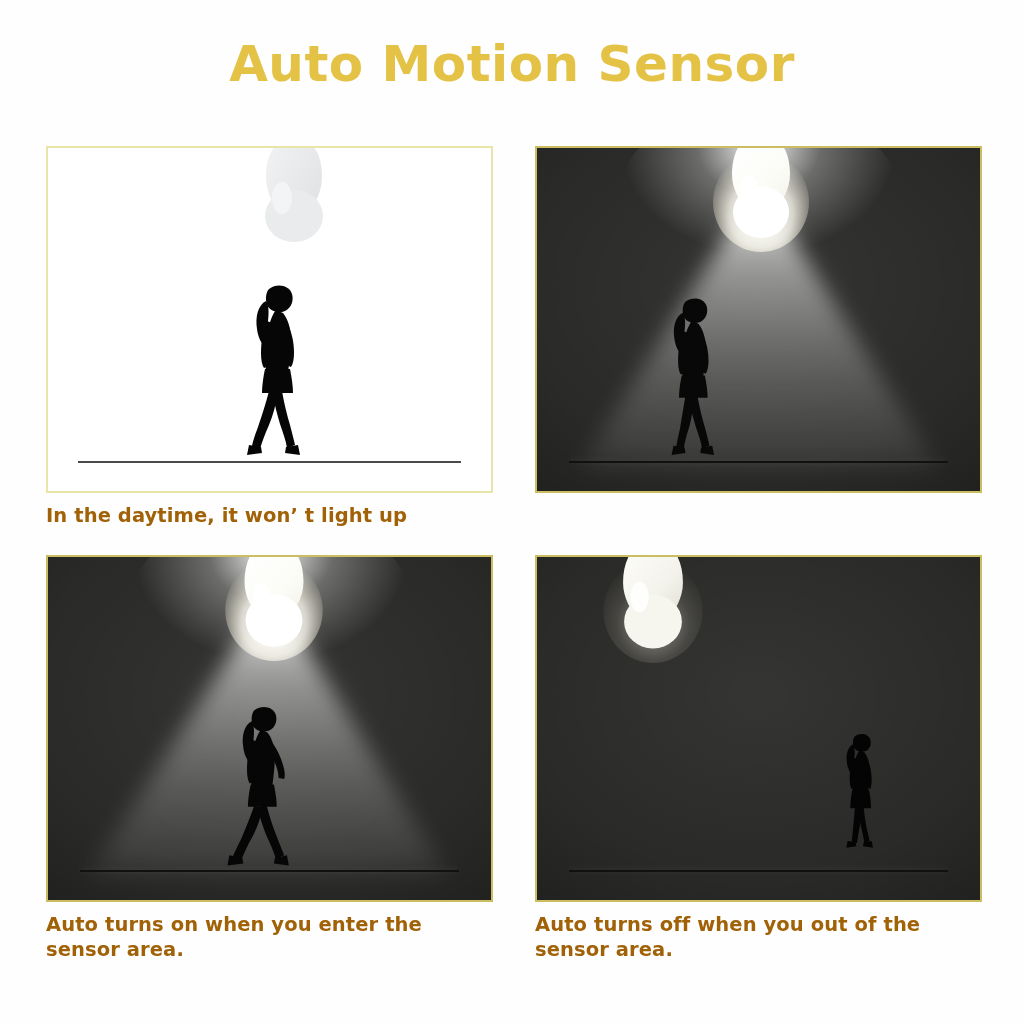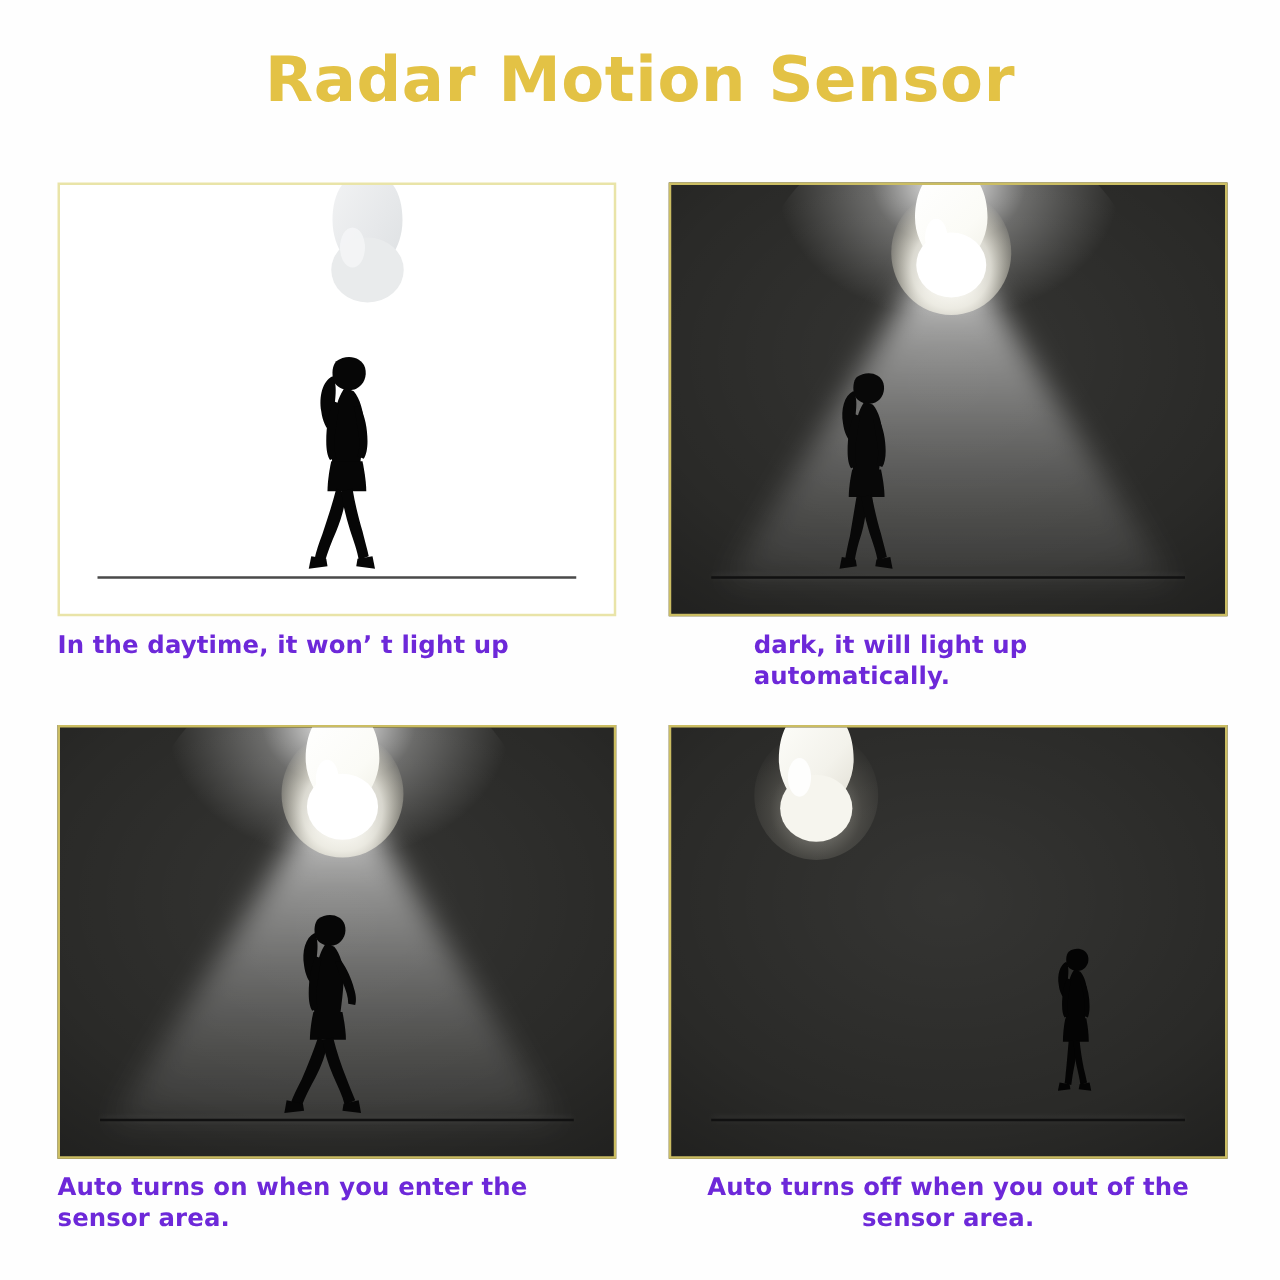--- a/index.html
+++ b/index.html
@@ -121,34 +121,34 @@
   .figure {
     position: absolute;
     bottom: 29px;
   }
 
   
   .caption {
     margin-top: 11px;
     font-size: 19.5px;
     font-weight: 700;
-    color: #6d28d9;
+    color: #a16207;
     line-height: 1.28;
     letter-spacing: 0.1px;
     font-family: "DejaVu Sans", sans-serif;
   }
   .caption.indent {
     padding-left: 68px;
   }
 </style>
 </head>
 <body>
 
 <div class="title-bar">
-  <div class="page-title" style="color: rgb(227, 194, 69);">Radar Motion Sensor</div>
+  <div class="page-title" style="color: rgb(227, 194, 69);">Auto Motion Sensor</div>
 </div>
 
 <div class="grid">
 
   <div class="card">
     <div class="panel light">
 
       <div class="bulb-off-wrap">
         <svg width="100" height="120" viewBox="0 0 100 120">
           <defs>
@@ -258,21 +258,20 @@
             <path d="M46 114 C48 126 51 138 54 148 C56 156 58 163 59 168 L51 171 C50 164 47 156 44 147 C41 137 38 126 37 116 Z"></path>
             <path d="M20 168 L32 170 L33 176 L18 178 Z"></path>
             <path d="M50 170 L62 168 L64 178 L49 176 Z"></path>
           </g>
         </svg>
       </div>
 
       <div class="floor"></div>
     </div>
 
-    <div class="caption indent">dark, it will light up automatically.</div>
   </div>
 
   <div class="card">
     <div class="panel dark">
 
       <svg class="cone" viewBox="0 0 447 347" preserveAspectRatio="none">
         <defs>
           <linearGradient id="coneGrad3" x1="0" y1="0" x2="0" y2="1">
             <stop offset="0%" stop-color="#ffffff" stop-opacity="0.9"></stop>
             <stop offset="25%" stop-color="#e8e8e8" stop-opacity="0.55"></stop>
@@ -378,17 +377,17 @@
             <path d="M46 118 C47 130 49 142 51 152 C53 160 54 165 55 169 L47 172 C46 164 44 156 42 147 C40 137 39 127 39 120 Z"></path>
             <path d="M22 169 L34 171 L35 177 L20 179 Z"></path>
             <path d="M46 171 L58 169 L60 179 L45 177 Z"></path>
           </g>
         </svg>
       </div>
 
       <div class="floor"></div>
     </div>
 
-    <div class="caption" style="white-space: pre-line; text-align: center;">Auto turns off when you out of the
+    <div class="caption" style="white-space: pre-line;">Auto turns off when you out of the
 sensor area.</div>
   </div>
 
 </div>
 
 </body></html>

